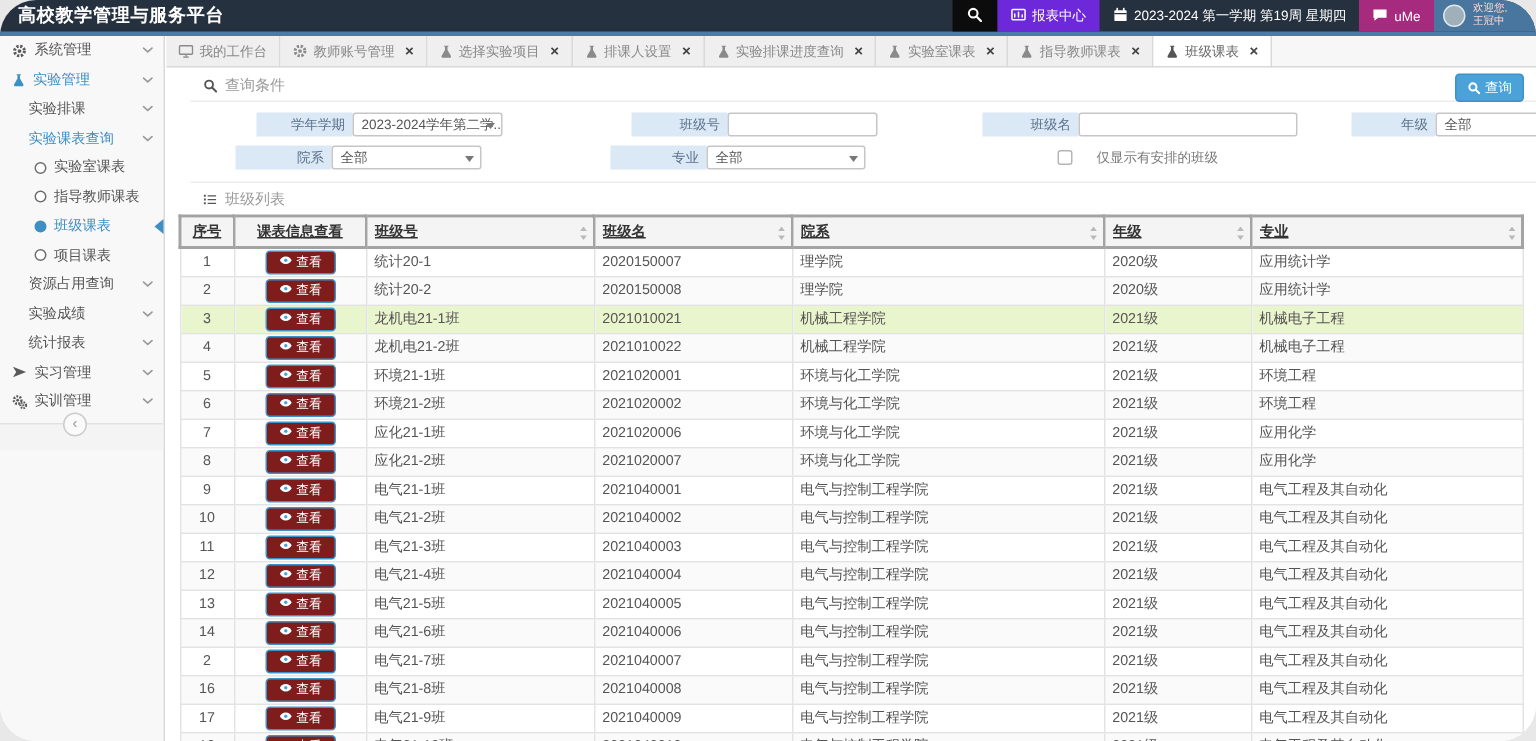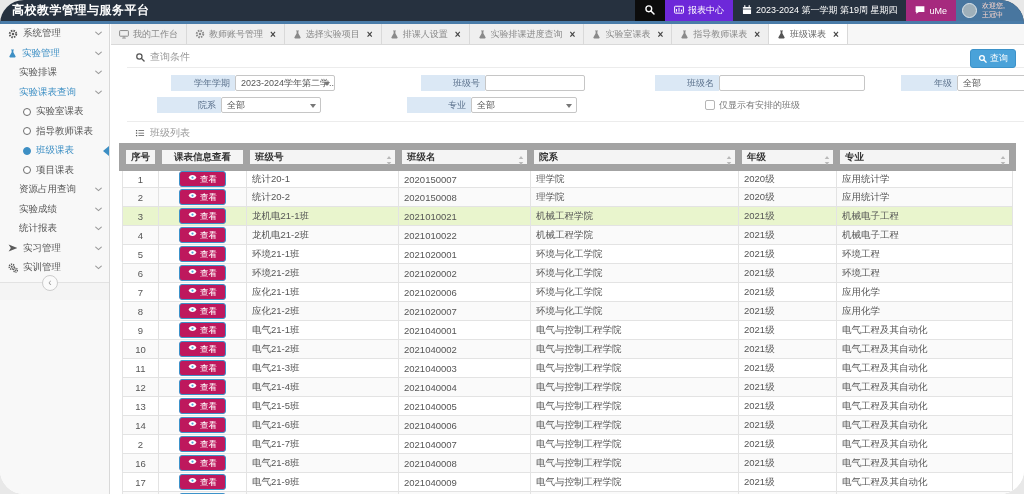--- a/index.html
+++ b/index.html
@@ -66,35 +66,35 @@
   .fgroup { display:flex; align-items:center; height:16px; }
   .flabel { background:#dbe8f5; color:#5b718c; font-size:9px; text-align:right;
             padding:0 5px; line-height:16px; height:16px; white-space:nowrap; overflow:hidden; }
   .fsel { position:relative; height:16px; border:1px solid #c6c6c6; background:#fff; border-radius:2px;
           font-size:9px; color:#555; line-height:14px; padding:0 14px 0 5px; cursor:pointer;
           white-space:nowrap; overflow:hidden; }
   .fsel:after { content:""; position:absolute; right:4px; top:6px; border-left:3.5px solid transparent;
                 border-right:3.5px solid transparent; border-top:4px solid #777; }
   .finput { height:16px; border:1px solid #c6c6c6; border-radius:2px; background:#fff; font-size:9px;
             padding:0 4px; color:#555; outline:none; }
-  .chkgroup { display:flex; align-items:center; gap:4px; font-size:9px; color:#777;text-align:right; }
+  .chkgroup { display:flex; align-items:center; gap:16px; font-size:9px; color:#777;text-align:right; }
   .chkbox { width:10px; height:10px; border:1px solid #b5b5b5; border-radius:2px; background:#fff; cursor:pointer; }
 
   
   .tbl-wrap { padding:2px 8px 0 8px; }
   table { width:100%; border-collapse:collapse; table-layout:fixed; font-size:9.5px; color:#555; }
-  th { background:#f4f4f4; border:7px solid #a3a3a3; height:21px; font-weight:bold; color:#333;
-       text-align:left; padding:0 5px; position:relative; font-size:9.5px; }
+  th { background:#f4f4f4; border:2px solid #a3a3a3; height:21px; font-weight:bold; color:#333;
+       text-align:left; padding:0 5px; position:relative; font-size:9.5px;text-decoration:underline; }
   th.center { text-align:center; }
   th .sort { position:absolute; right:3px; top:6px; display:inline-flex; }
   td { border:1px solid #e3e3e3; height:19px; padding:0 5px; white-space:nowrap; overflow:hidden; }
   tr:nth-child(even) td { background:#fafafa; }
   td.c { text-align:center; }
   tr.hl td { background:#e9f5cd; }
-  .view-btn { display:inline-flex; align-items:center; gap:3px; background:#be185d; border:1px solid #3c93ca;
+  .view-btn { display:inline-flex; align-items:center; gap:3px; background:#7f1d1d; border:1px solid #3c93ca;
               color:#fff; font-size:8.5px; border-radius:3px; padding:1px 8px; cursor:pointer; line-height:11px; }
 </style>
 </head>
 <body>
 
 <div class="app">
 
   <div class="hdr">
     <div class="brand">高校教学管理与服务平台</div>
     <div class="hspacer"></div>

